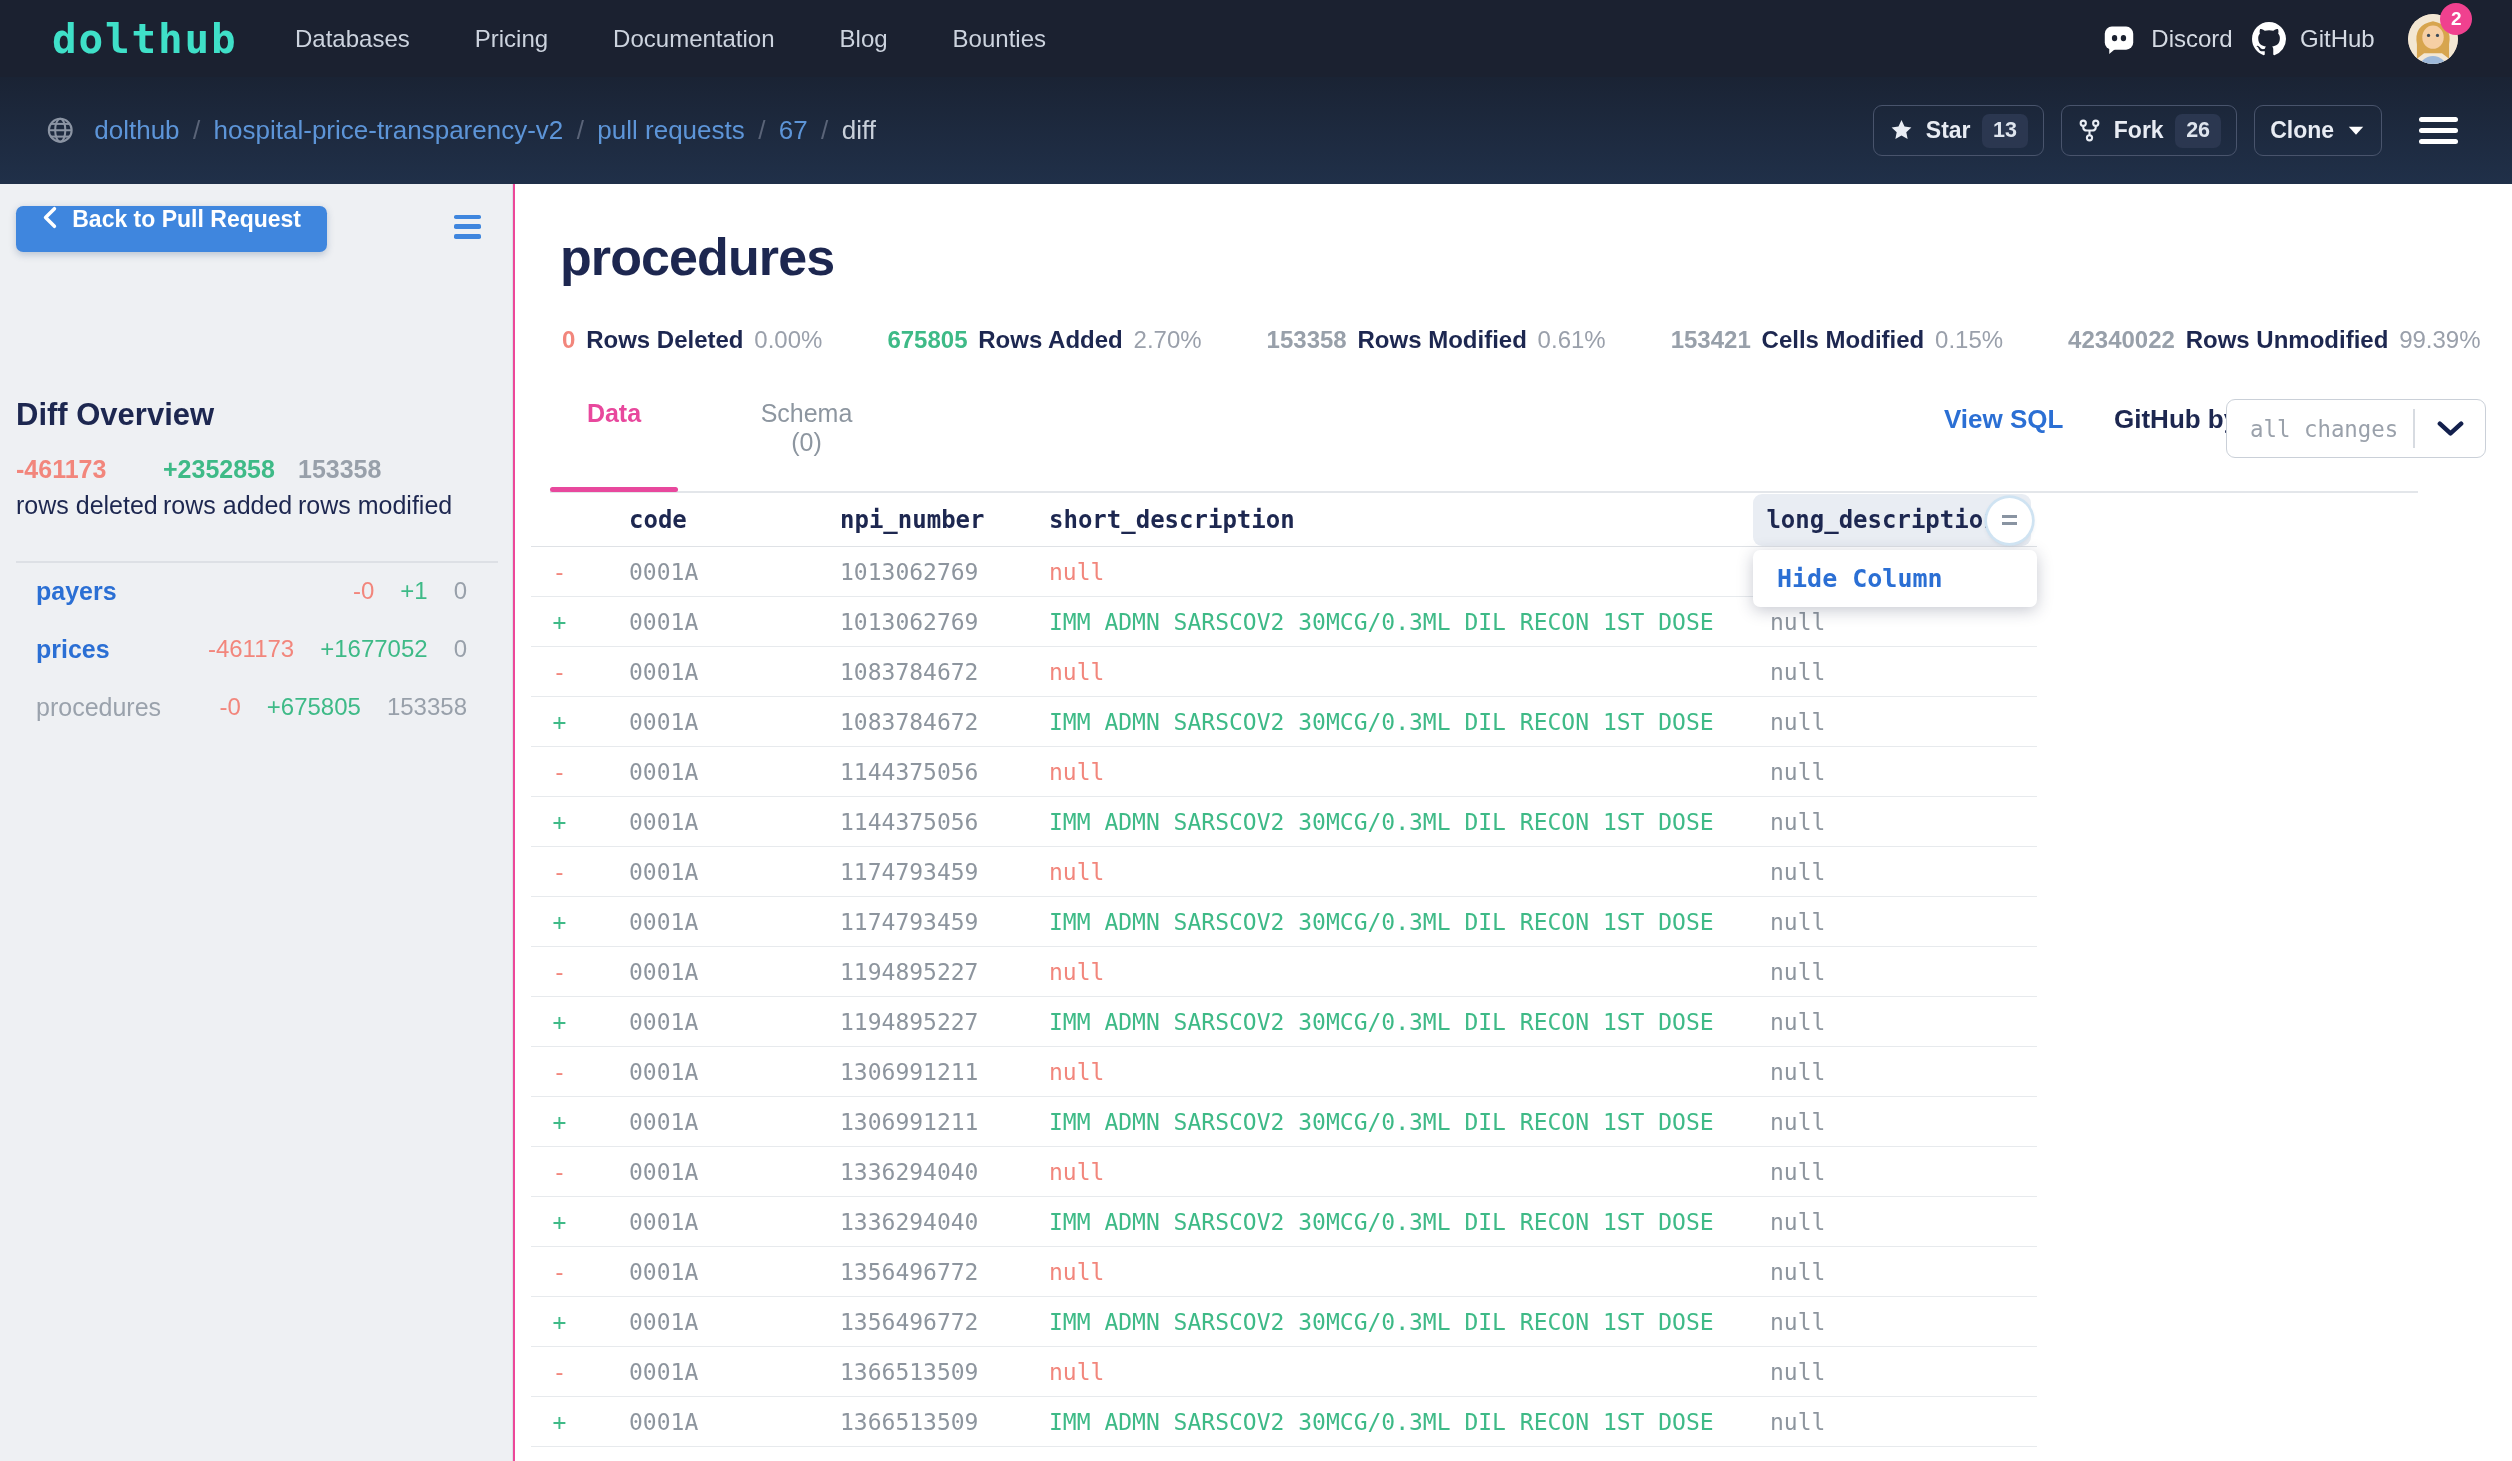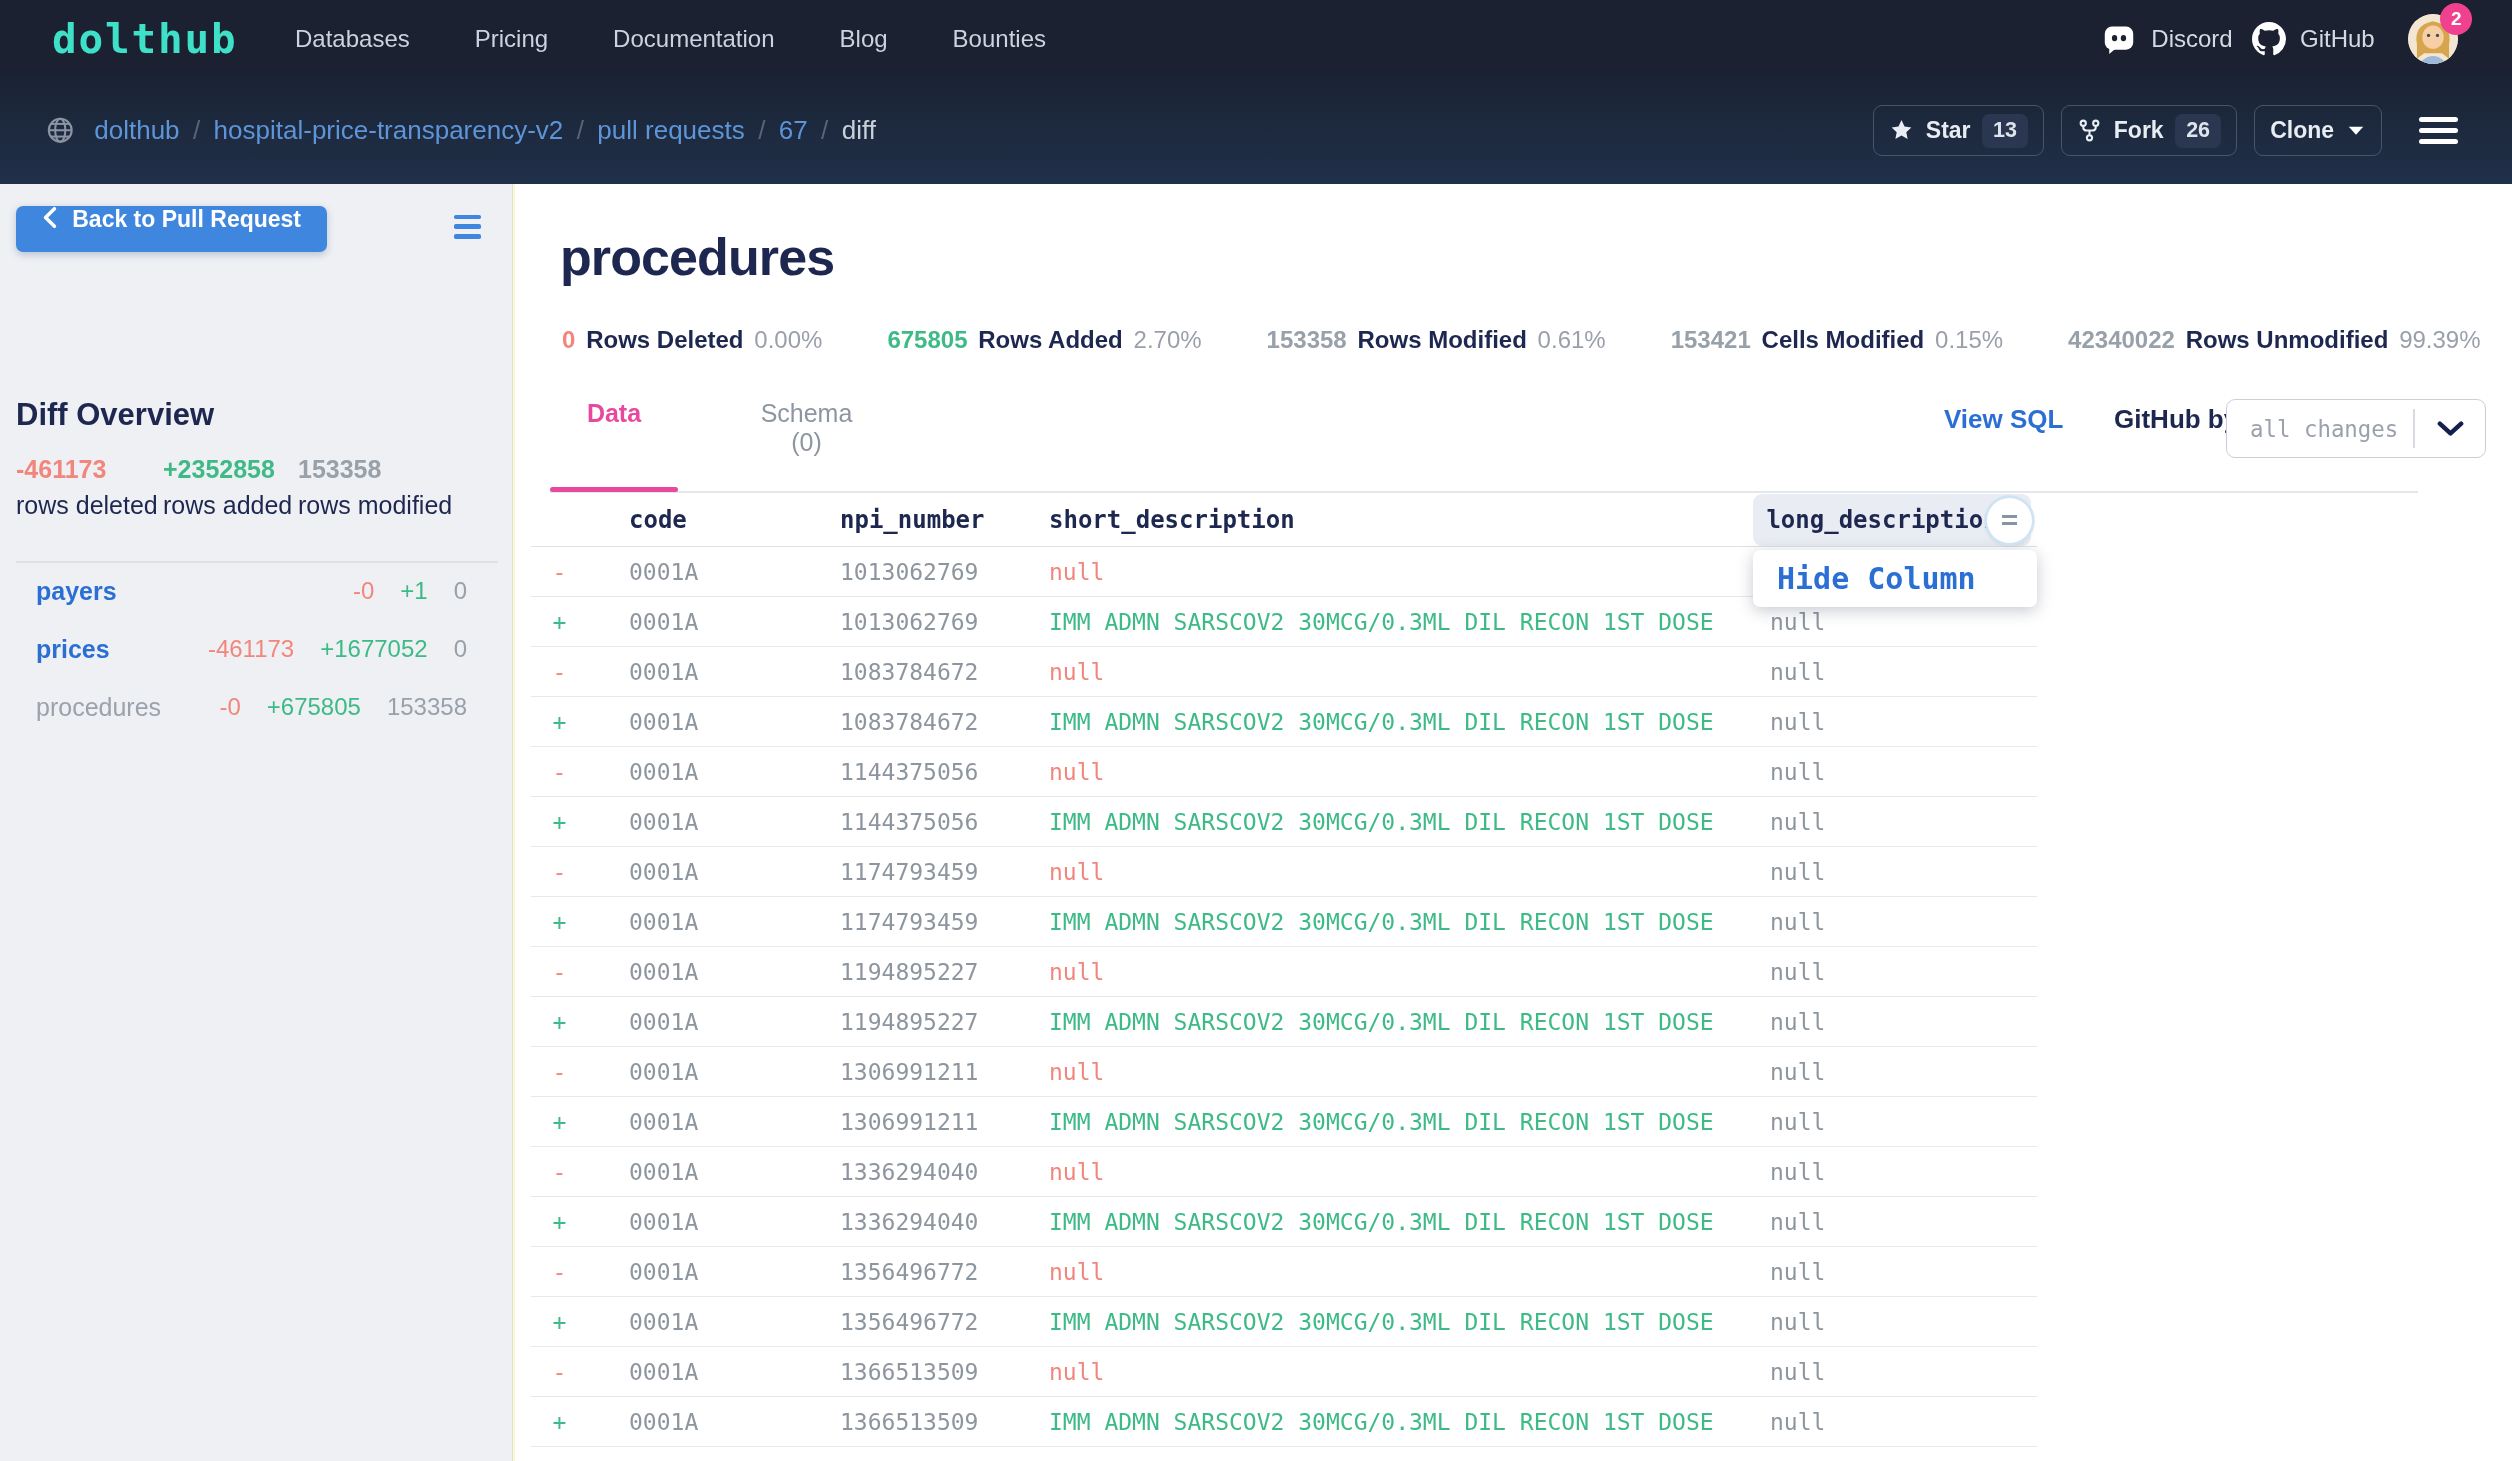--- a/index.html
+++ b/index.html
@@ -1,18 +1,18 @@
 <!DOCTYPE html>
 <html style="font-size:14.3px"><head>
 <meta charset="utf-8">
 <style>
   * { margin:0; padding:0; box-sizing:border-box; }
   html,body { width:2512px; height:1461px; }
   body { font-family:"Liberation Sans", sans-serif; }
-  .app { position:relative; width:2512px; height:1461px; overflow:hidden; background:#fef9c3; }
+  .app { position:relative; width:2512px; height:1461px; overflow:hidden; background:#ec4899; }
 
   
   .topnav { position:absolute; left:0; top:0; width:100%; height:77px; background:#1b2130; }
   .logo { position:absolute; left:52px; top:50%; transform:translateY(-50%);
           font-family:"DejaVu Sans Mono", monospace; font-weight:800; font-size:41px;
           color:#3fe0c8; letter-spacing:1.8px; text-decoration:none; }
   .nav-links { position:absolute; left:295px; top:0; height:77px; display:flex; align-items:center; gap:65px; list-style:none; }
   .nav-link { color:#ccd3de; font-size:24px; cursor:pointer; }
   .nav-right { position:absolute; right:54px; top:0; height:77px; display:flex; align-items:center; gap:19px; }
   .nav-ext { display:flex; align-items:center; gap:14.3px; color:#d4dae3; font-size:24px; cursor:pointer; }
@@ -100,21 +100,21 @@
            font-family:"DejaVu Sans Mono",monospace; font-weight:700; font-size:24px; color:#1d2750; position:relative; }
   .col-highlight { position:absolute; left:1222px; top:0px; width:278px; height:52px; background:#e9edf3;
                    border-radius:9px; display:flex; align-items:center; padding-left:13.4px;
                    font-family:"DejaVu Sans Mono",monospace; font-weight:700; font-size:24px; color:#1d2750; }
   .col-menu-btn { position:absolute; left:1456px; top:3.6px; width:45px; height:45px; border-radius:50%; background:#fff;
                   box-shadow:0 0 0 2.7px #cfe3f2, 0 1.8px 5.4px rgba(60,80,110,.25); display:flex; flex-direction:column;
                   gap:4.5px; align-items:center; justify-content:center; cursor:pointer; z-index:6; }
   .col-menu-btn i { display:block; width:15.2px; height:2.7px; background:#8994a2; }
   .popup { position:absolute; left:1222px; top:56px; width:284px; height:57px; background:#fff; border-radius:7.2px;
            box-shadow:0 3.6px 16px rgba(30,40,70,.25); display:flex; align-items:center; padding-left:24px; z-index:5; }
-  .popup .item { color:#2b6fd4; font-weight:700; font-size:30px; cursor:pointer;text-align:right; }
+  .popup .item { color:#2b6fd4; font-weight:700; font-size:25px; cursor:pointer;text-align:right; }
 
   .tbody { border-top:1.8px solid #dfe2e6; }
   .trow { display:grid; grid-template-columns:98px 211px 209px 721px 1fr; height:50px; align-items:center;
           border-bottom:1.8px solid #e7eaed; font-family:"DejaVu Sans Mono",monospace; font-size:23px; }
   .cell-sign { padding-left:21.5px; }
   .row-del .cell-sign { color:#f2867c; }
   .row-add .cell-sign { color:#3eba87; }
   .cell-code, .cell-npi, .cell-long { color:#8d959e; }
   .cell-short.cell-del { color:#f2867c; }
   .cell-short.cell-add { color:#3eba87; }

